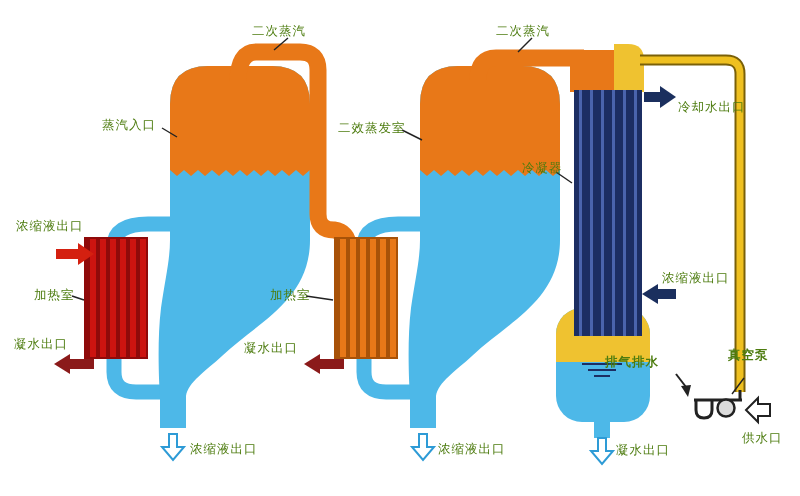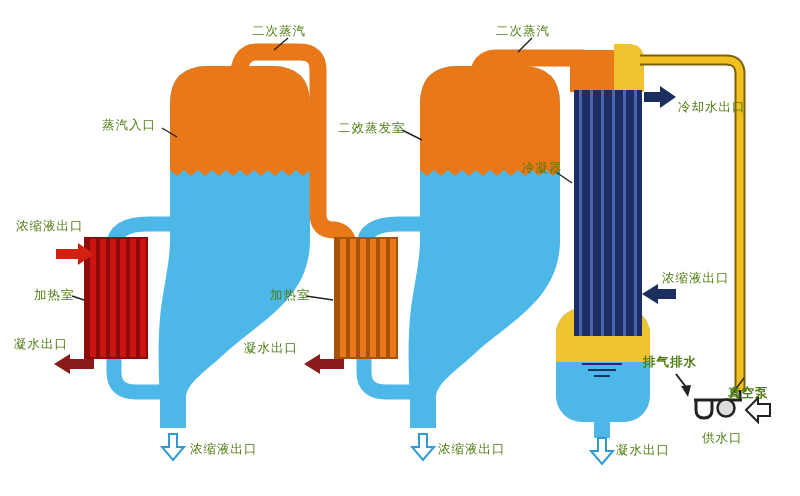--- a/index.html
+++ b/index.html
@@ -141,17 +141,17 @@
   <div class="lbl" style="left:16px;  top:219px">浓缩液出口</div>
   <div class="lbl" style="left:34px;  top:288px">加热室</div>
   <div class="lbl" style="left:14px;  top:337px">凝水出口</div>
   <div class="lbl" style="left:270px; top:288px">加热室</div>
   <div class="lbl" style="left:244px; top:341px">凝水出口</div>
   <div class="lbl" style="left:190px; top:442px">浓缩液出口</div>
   <div class="lbl" style="left:438px; top:442px">浓缩液出口</div>
   <div class="lbl" style="left:522px; top:161px">冷凝器</div>
   <div class="lbl" style="left:678px; top:100px">冷却水出口</div>
   <div class="lbl" style="left:662px; top:271px">浓缩液出口</div>
-  <div class="lbl bold" style="left:643px; top:355px">排气排水</div>
-  <div class="lbl bold" style="left:728px; top:386px">真空泵</div>
-  <div class="lbl" style="left:702px; top:431px">供水口</div>
+  <div class="lbl bold" style="left:605px; top:355px">排气排水</div>
+  <div class="lbl bold" style="left:728px; top:348px">真空泵</div>
+  <div class="lbl" style="left:742px; top:431px">供水口</div>
   <div class="lbl" style="left:616px; top:443px">凝水出口</div>
 </div>
 
 </body></html>

